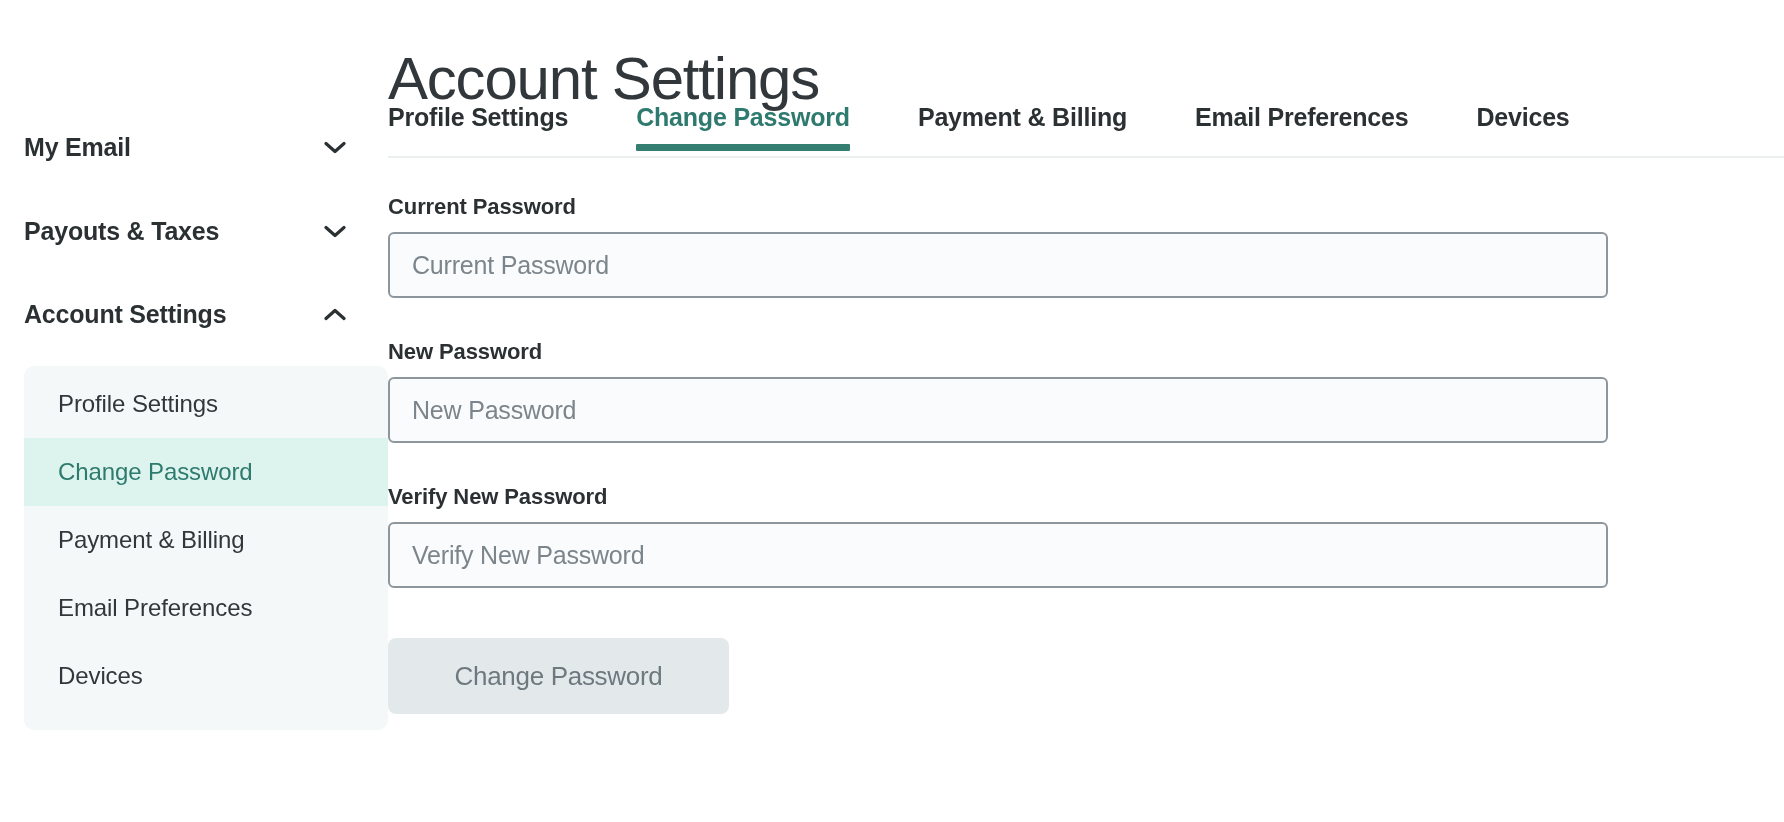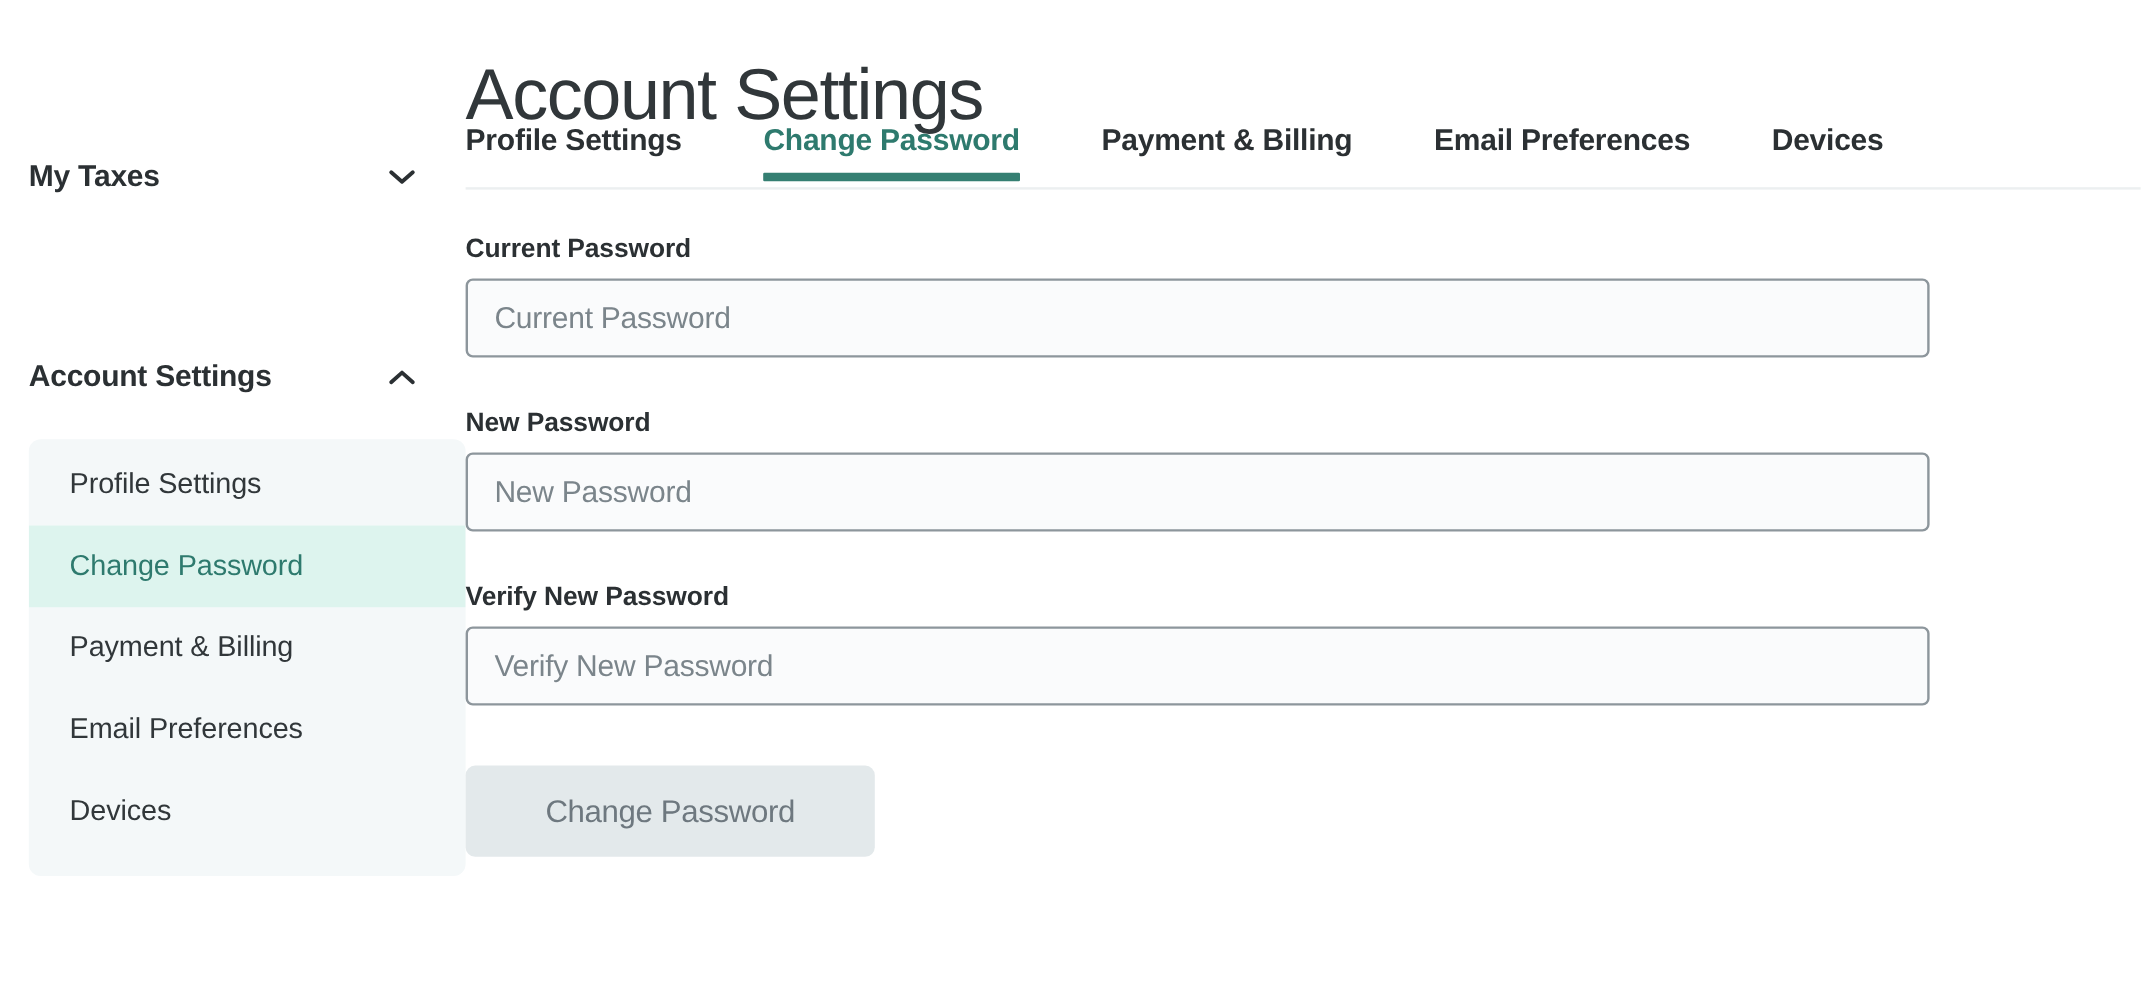--- a/index.html
+++ b/index.html
@@ -202,26 +202,32 @@
   }
 </style>
 </head>
 <body>
 
 <div class="page">
 
   <nav class="sidebar">
 
     <div class="nav-group" id="group-my-shop">
-      <span class="nav-group-label">My Taxes</span>
+      <span class="nav-group-label">My Email</span>
       <svg class="chev" viewBox="0 0 22 13">
         <path d="M2 2.5 L11 10.5 L20 2.5" fill="none" stroke="#2b3033" stroke-width="3.2" stroke-linecap="round" stroke-linejoin="round"></path>
       </svg>
     </div>
 
+    <div class="nav-group" id="group-payouts">
+      <span class="nav-group-label">Payouts &amp; Taxes</span>
+      <svg class="chev" viewBox="0 0 22 13">
+        <path d="M2 2.5 L11 10.5 L20 2.5" fill="none" stroke="#2b3033" stroke-width="3.2" stroke-linecap="round" stroke-linejoin="round"></path>
+      </svg>
+    </div>
 
     <div class="nav-group" id="group-account">
       <span class="nav-group-label">Account Settings</span>
       <svg class="chev" viewBox="0 0 22 13">
         <path d="M2 10.5 L11 2.5 L20 10.5" fill="none" stroke="#2b3033" stroke-width="3.2" stroke-linecap="round" stroke-linejoin="round"></path>
       </svg>
     </div>
 
     <div class="subnav">
       <div class="subnav-item">

